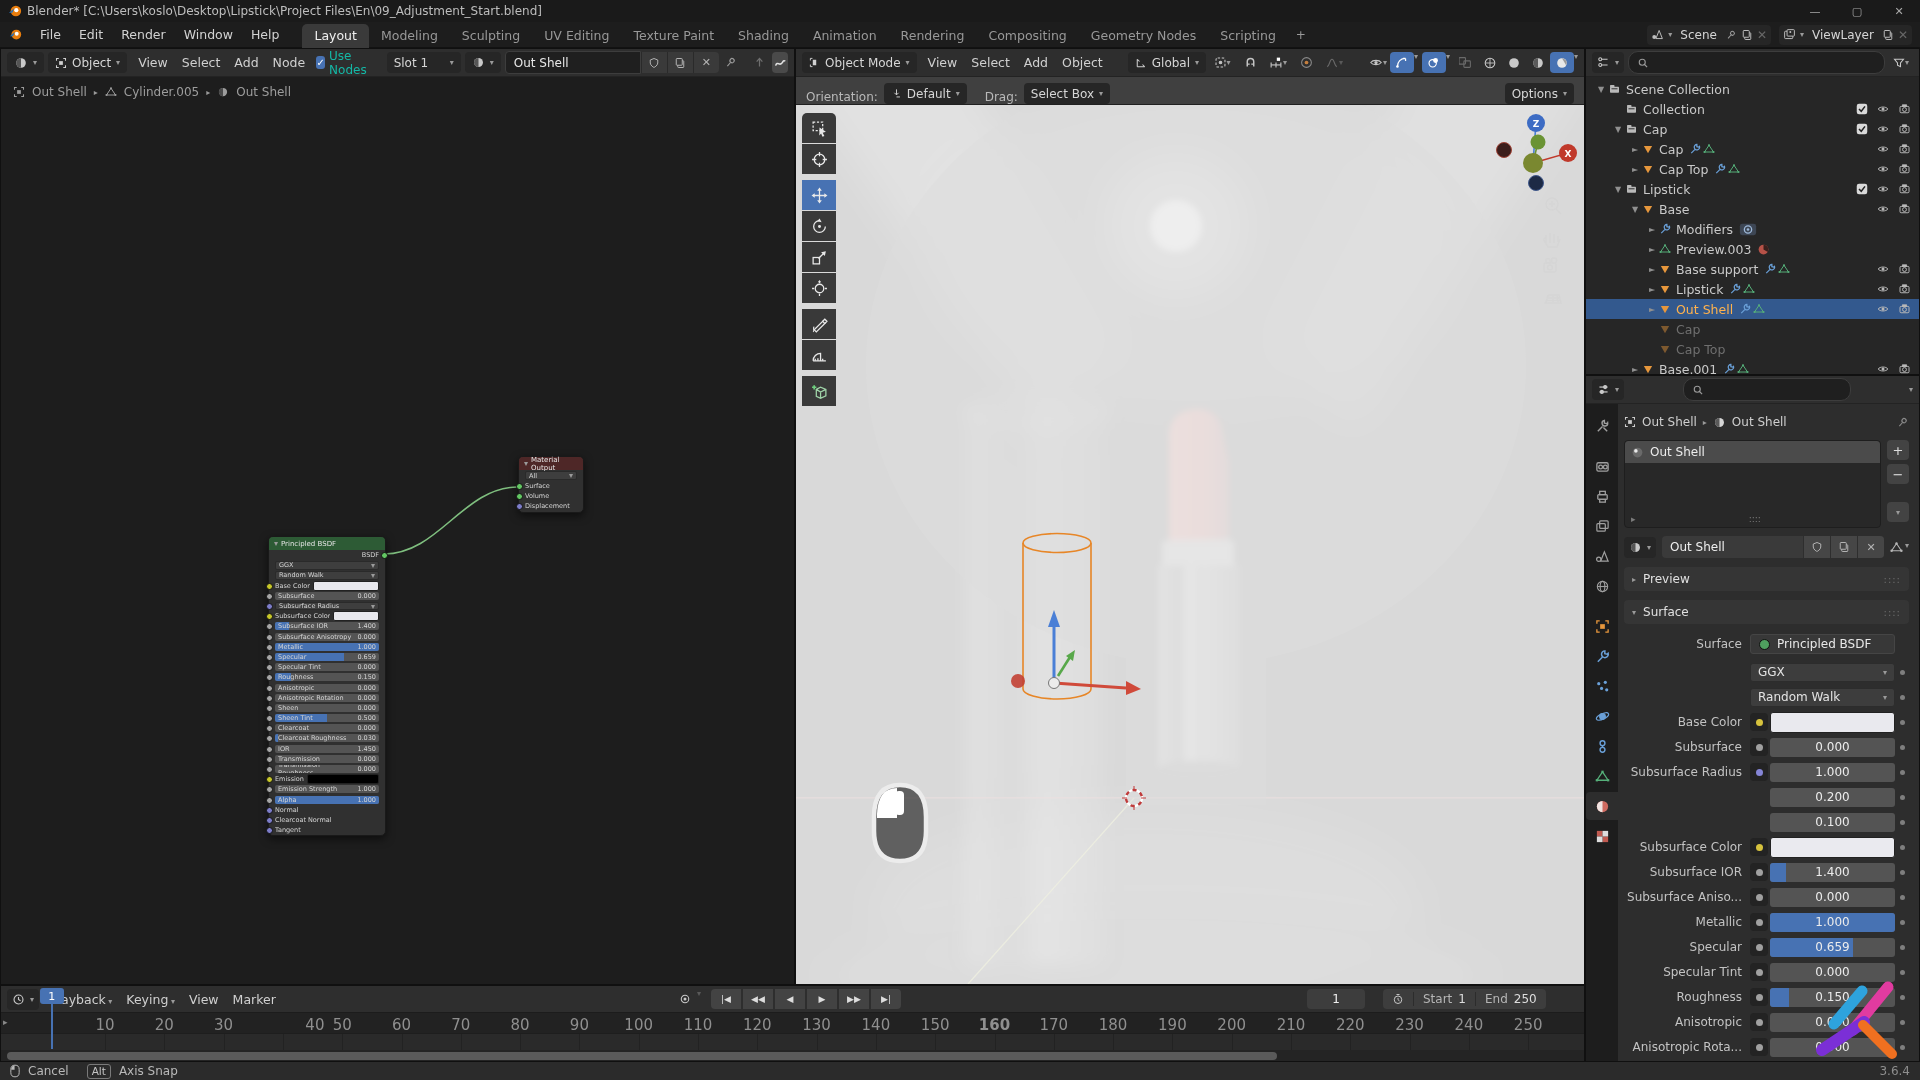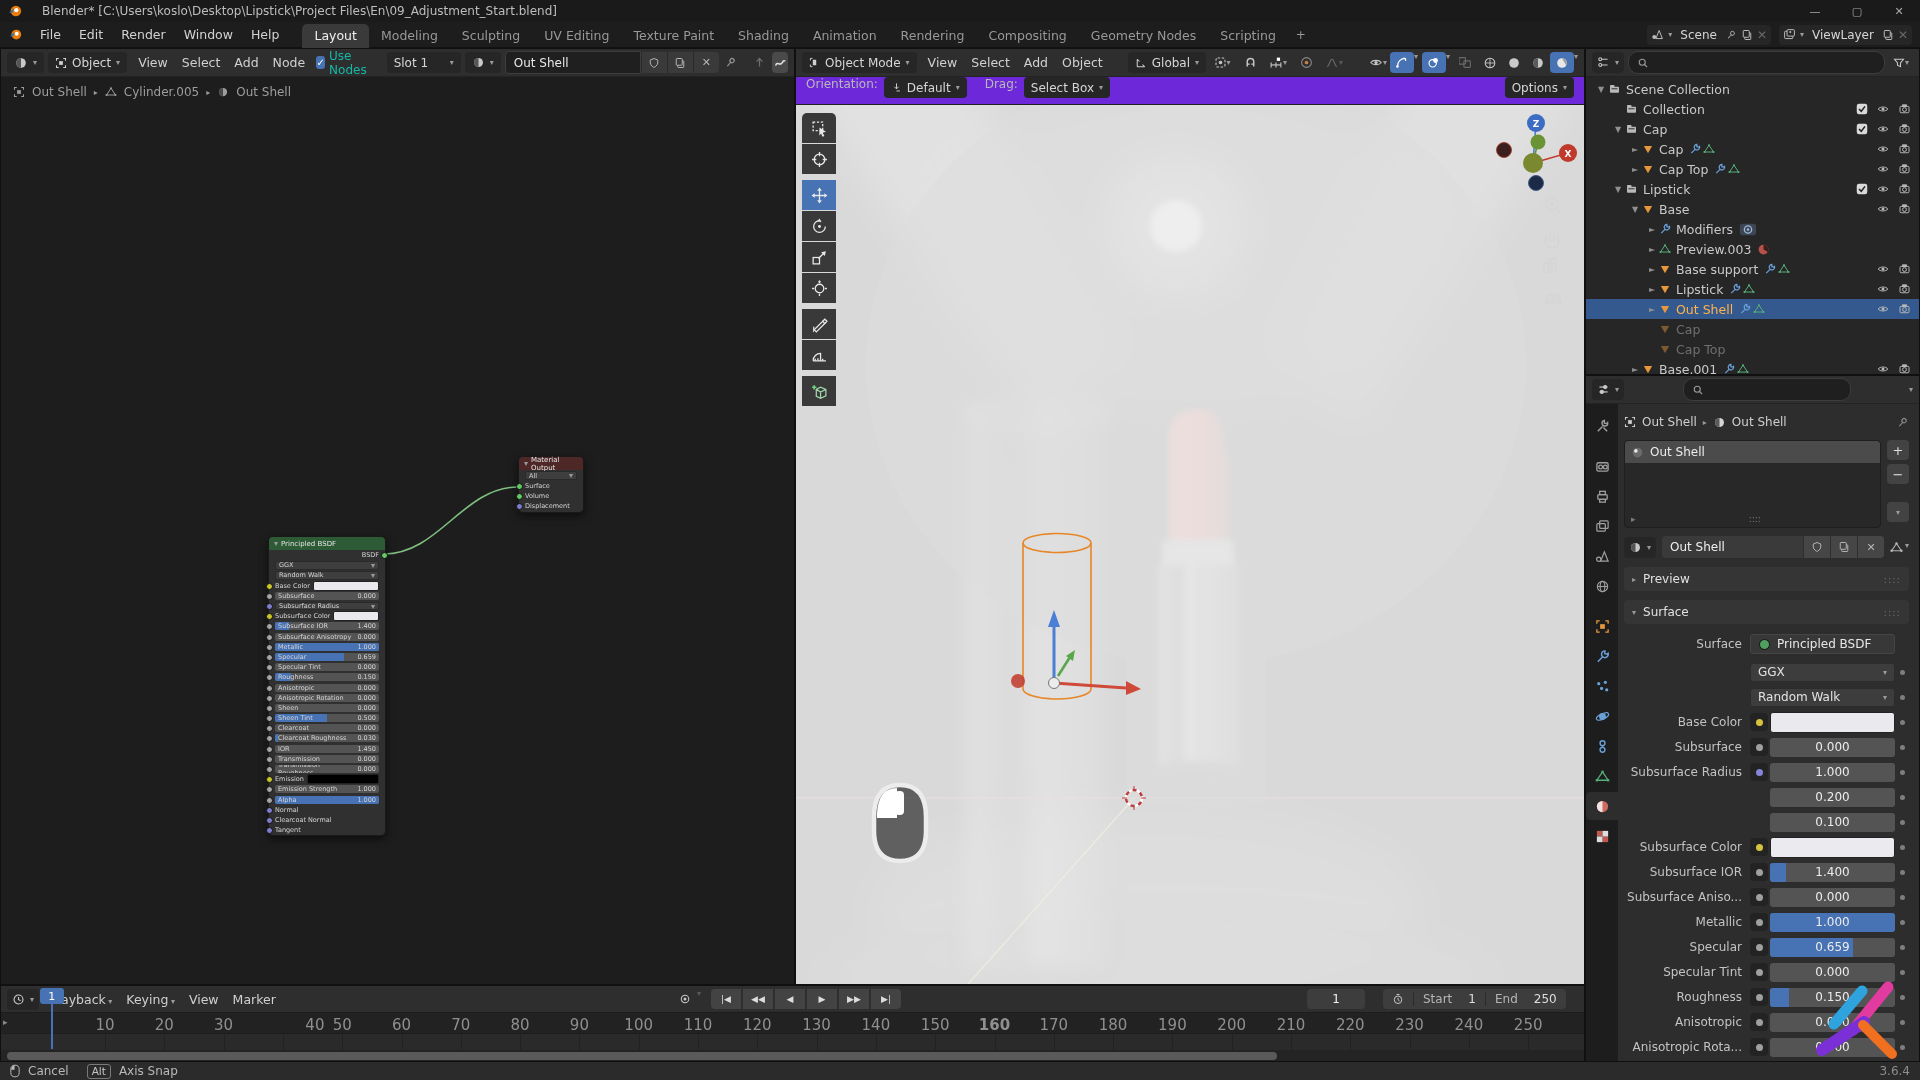--- a/index.html
+++ b/index.html
@@ -3,21 +3,21 @@
 <meta charset="utf-8">
 <style>
   html,body{margin:0;padding:0;background:#0d0d0d}
   body{width:1920px;height:1080px;position:relative;overflow:hidden;
        font-family:"DejaVu Sans","Liberation Sans",sans-serif;color:#c8c8c8;font-size:12px;}
   .abs{position:absolute}
   .flex{display:flex;}
   svg{display:block}
 
   
-  #titlebar{left:0;top:0;width:1920px;height:22px;background:#1a1a1a;display:flex;align-items:center;gap:20px;padding-left:8px;box-sizing:border-box}
+  #titlebar{left:0;top:0;width:1920px;height:22px;background:#1a1a1a;display:flex;align-items:center;gap:5px;padding-left:8px;box-sizing:border-box}
   #titlebar .title{font-size:12px;color:#bdbdbd;white-space:nowrap}
   #wincontrols{margin-left:auto;display:flex;height:22px}
   #wincontrols .wc{width:42px;height:22px;display:flex;align-items:center;justify-content:center;color:#aaa;font-size:11px}
 
   
   #topbar{left:0;top:22px;width:1920px;height:26px;background:#1d1d1d;display:flex;align-items:center;box-sizing:border-box;border-bottom:1px solid #121212}
   .menu-item{padding:0 9px;font-size:12.5px;color:#d2d2d2;cursor:default}
   .ws-tab{padding:4px 12px 5px;font-size:12.5px;color:#989898;border-radius:5px 5px 0 0;margin-top:3px}
   .ws-tab.active{background:#3a3a3a;color:#f0f0f0}
   .ws-plus{padding:0 8px;color:#9a9a9a}
@@ -58,21 +58,21 @@
   .nslider{flex:1;height:8px;background:#545454;border-radius:2px;position:relative;display:flex;align-items:center;justify-content:space-between;padding:0 3px;box-sizing:border-box;overflow:hidden}
   .nfill{position:absolute;left:0;top:0;bottom:0;background:#4772b3}
   .nslider span{position:relative;z-index:1}
   .ndrop{flex:1;height:8.5px;background:#3e3e3e;border:1px solid #2a2a2a;border-radius:2px;display:flex;align-items:center;justify-content:space-between;padding:0 3px;box-sizing:border-box}
   .nswatch{flex:1;height:8px;border-radius:2px;border:1px solid #222}
   .sock{position:absolute;width:5px;height:5px;border-radius:50%;border:1px solid #101010;top:50%;margin-top:-3px}
   .sock.l{left:-3px}.sock.r{right:-3px}
   .sock.gray{background:#a5a5a5}.sock.yellow{background:#c7c729}.sock.purple{background:#7d7dc9}.sock.green{background:#63c763}
 
   
-  #vp-row2{position:absolute;left:0;top:28px;right:0;height:28px;background:#6d28d9;display:flex;align-items:flex-start;padding:0 10px;gap:6px;z-index:5;box-sizing:border-box;border-bottom:1px solid #202020}
+  #vp-row2{position:absolute;left:0;top:28px;right:0;height:28px;background:#404040;display:flex;align-items:flex-end;padding:0 10px;gap:6px;z-index:5;box-sizing:border-box;border-bottom:1px solid #202020}
   #vp-scene{position:absolute;left:0;top:56px;right:0;bottom:0}
   .vp-label{color:#b9b9b9;font-size:12px}
   #vp-overlay{position:absolute;left:64px;top:66px;z-index:4;color:#ffffff;text-shadow:0 1px 2px #000;font-size:12px;line-height:18px;opacity:.92}
   #vp-toolbar{position:absolute;left:6px;top:64px;z-index:6;display:flex;flex-direction:column;gap:1px}
   .tool{width:34px;height:30px;background:#2b2b2bea;display:flex;align-items:center;justify-content:center}
   .tool.active{background:#4772b3}
   .tgap{height:4px}
   .tool:first-child{border-radius:5px 5px 0 0}
   #vp-options{margin-left:auto}
 
@@ -128,21 +128,21 @@
   #tl-track{position:absolute;left:0;top:47px;right:0;height:16px;background:#2a2a2a;border-top:1px solid #1e1e1e}
   .vline{position:absolute;top:0;bottom:0;width:1px;background:#222}
   #playhead-badge{position:absolute;top:2px;width:24px;height:16px;background:#4772b3;border-radius:3px;color:#fff;display:flex;align-items:center;justify-content:center;font-size:11px;transform:translateX(-50%)}
   #playhead-line{position:absolute;top:18px;width:2px;height:45px;background:#4772b3;transform:translateX(-50%)}
   #tl-scroll{position:absolute;left:6px;top:66px;height:8px;background:#5a5a5a;border-radius:4px;width:1270px}
   #tl-transport{position:absolute;left:710px;top:3px;display:flex;gap:2px;align-items:center}
   .tp-btn{min-width:24px;height:20px;background:#434343;display:flex;align-items:center;justify-content:center;color:#ddd;font-size:9px;padding:0 3px}
   .tp-btn:first-child{border-radius:4px 0 0 4px}.tp-btn:last-child{border-radius:0 4px 4px 0}
   #tl-frame{position:absolute;left:1306px;top:3px;width:58px;height:20px;background:#3d3d3d;border-radius:4px;color:#eee;display:flex;align-items:center;justify-content:center}
   #tl-range{position:absolute;left:1382px;top:3px;height:20px;background:#3d3d3d;border-radius:4px;display:flex;align-items:center;color:#ddd}
-  #tl-range .seg{padding:0 9px;display:flex;gap:16px;align-items:center;border-left:1px solid #2c2c2c}
+  #tl-range .seg{padding:0 9px;display:flex;gap:6px;align-items:center;border-left:1px solid #2c2c2c}
   #tl-range .seg:first-child{border-left:none}
 
   
   #statusbar{color:#b9b9b9;font-size:12px}
   .kbd{border:1px solid #7a7a7a;border-radius:3px;padding:0 4px;font-size:10.5px;color:#c5c5c5;height:13px;display:flex;align-items:center}
   #sb-version{margin-left:auto;color:#8d8d8d}
 
   #logo-overlay{left:1806px;top:978px;z-index:60;pointer-events:none}
 </style>
 </head>

